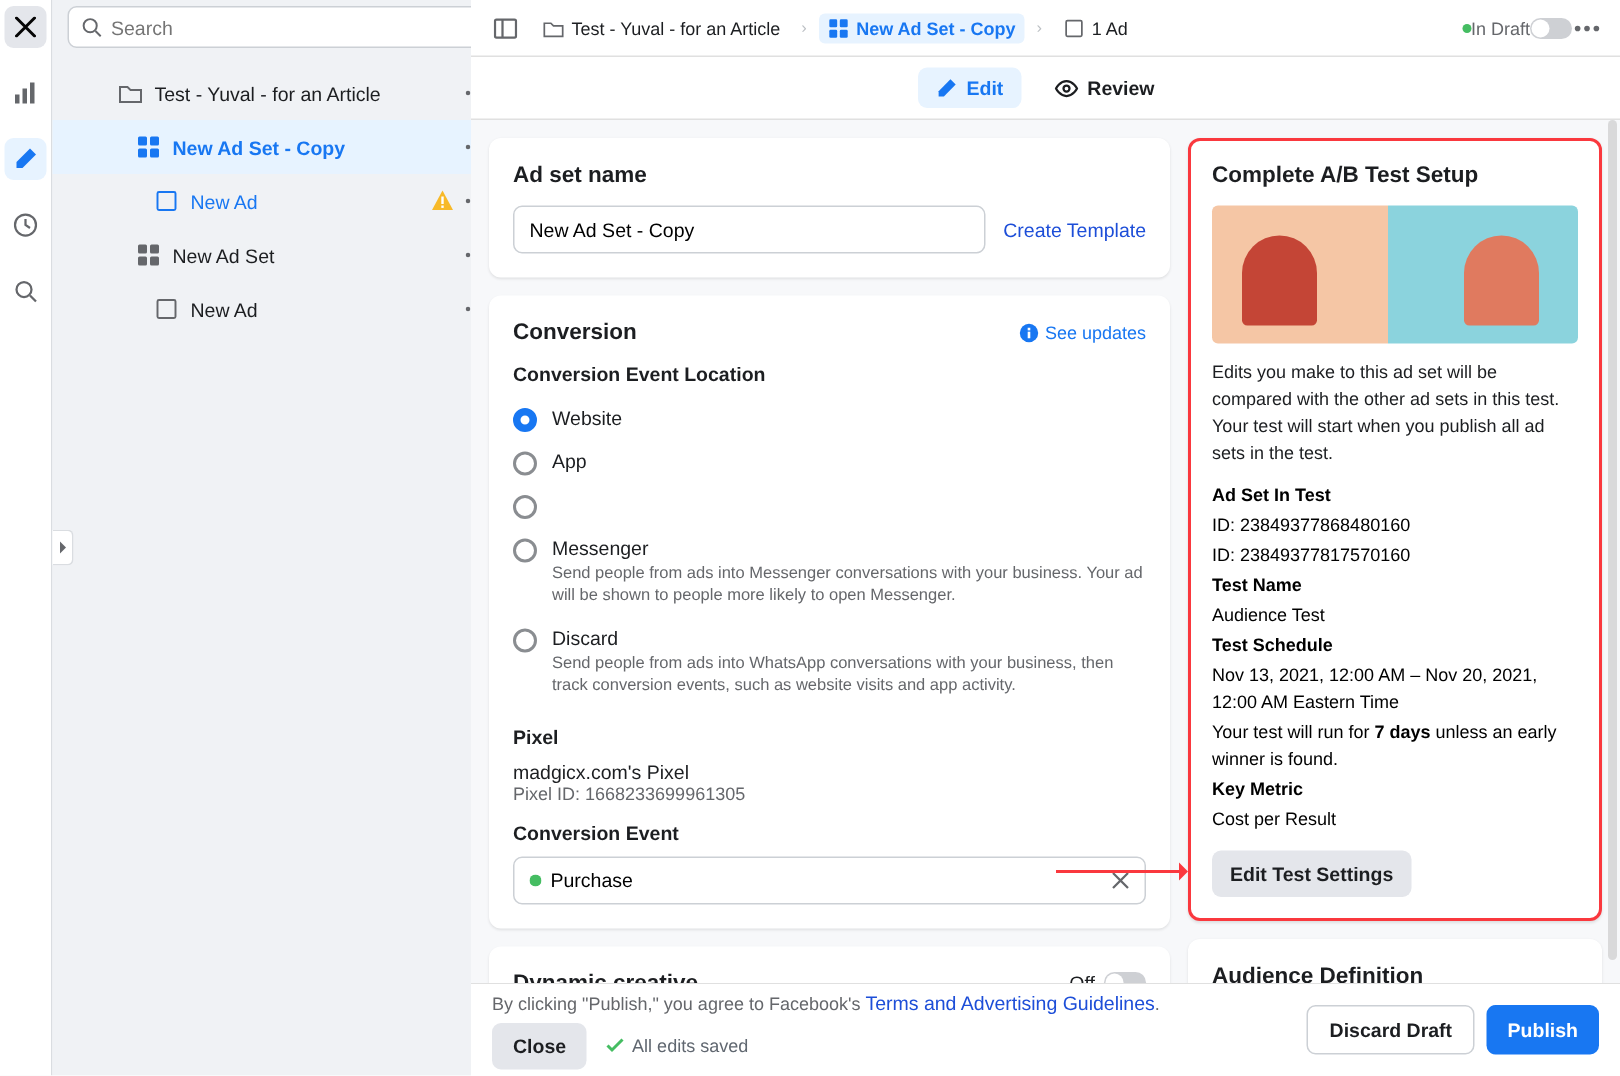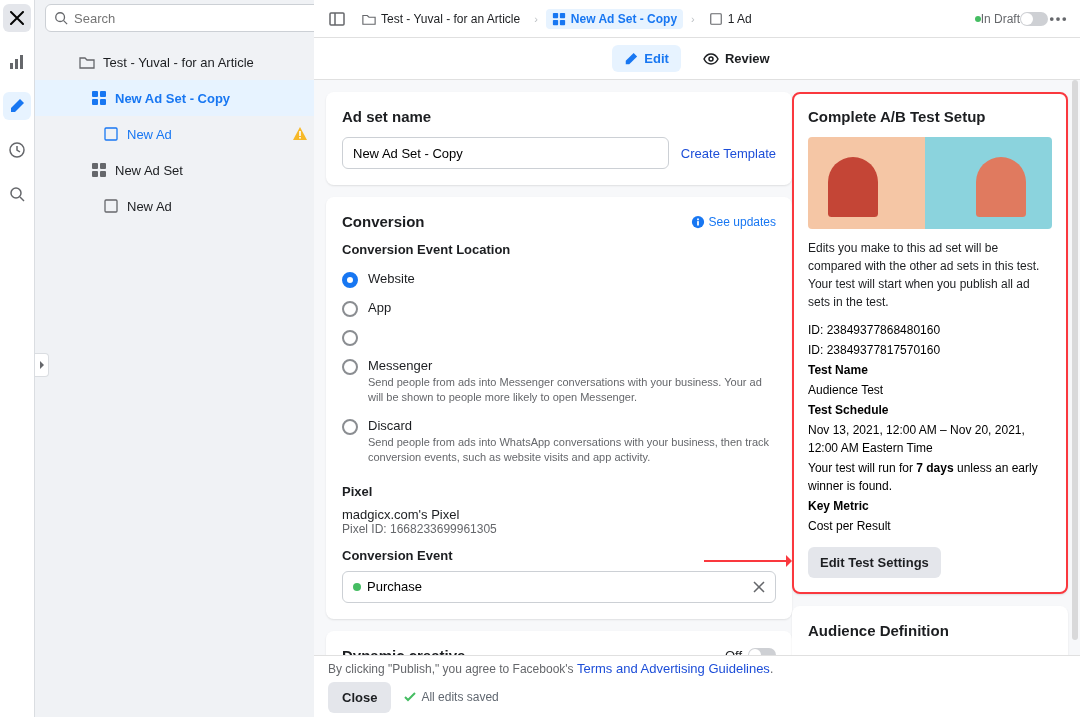--- a/index.html
+++ b/index.html
@@ -1,21 +1,21 @@
 <!DOCTYPE html>
 <html><head>
 <meta charset="utf-8">
 <style>
 *{box-sizing:border-box;margin:0;padding:0;font-family:-apple-system,BlinkMacSystemFont,"Segoe UI",Helvetica,Arial,sans-serif}
 body{background:#fff;width:1080px;height:717px;overflow:hidden;position:relative}
 .vertical-nav{position:absolute;left:0;top:0;width:35px;height:100%;background:#fff;border-right:1px solid #dadde1;display:flex;flex-direction:column;align-items:center;padding-top:4px;gap:16px}
 .vnav-item{width:28px;height:28px;display:flex;align-items:center;justify-content:center;border-radius:6px;color:#65676b}
 .vnav-item.active{background:#e7f3ff;color:#1877f2}
 .close-btn{width:28px;height:28px;display:flex;align-items:center;justify-content:center;border-radius:6px;background:#e4e6eb;color:#050505;cursor:pointer}
-.sidebar{position:absolute;left:35px;top:0;width:306px;height:100%;background:#f0f2f5;border-right:1px solid #b91c1c}
+.sidebar{position:absolute;left:35px;top:0;width:306px;height:100%;background:#f0f2f5;border-right:6px solid #b91c1c}
 .search-wrap{padding:4px 10px}
 .search-box{position:relative;background:#fff;border:1px solid #ccd0d5;border-radius:6px;height:28px;display:flex;align-items:center;padding:0 8px}
 .search-box input{border:none;outline:none;flex:1;font-size:13px;margin-left:6px}
 .tree{padding-top:8px}
 .tree-item{display:flex;align-items:center;height:36px;padding:0 10px;font-size:13px;color:#1c1e21;cursor:pointer;position:relative}
 .tree-item .label{flex:1;white-space:nowrap;overflow:hidden;text-overflow:ellipsis}
 .tree-item.lvl1{padding-left:44px}
 .tree-item.lvl2{padding-left:56px}
 .tree-item.lvl3{padding-left:68px}
 .tree-item.selected{background:#e7f3ff}
@@ -33,21 +33,21 @@
 .topbar-right{margin-left:auto;display:flex;align-items:center;}
 .status-dot{width:6px;height:6px;border-radius:50%;background:#45bd62}
 .status-text{font-size:12px;color:#65676b}
 .toggle{width:28px;height:14px;background:#ced0d4;border-radius:8px;position:relative;cursor:pointer}
 .toggle::after{content:"";position:absolute;width:12px;height:12px;background:#fff;border-radius:50%;top:1px;left:1px}
 .top-menu{width:20px;height:20px;color:#65676b}
 .actionbar{height:42px;background:#fff;display:flex;align-items:center;justify-content:center;gap:10px;border-bottom:1px solid #e0e0e0}
 .action-btn{display:flex;align-items:center;gap:6px;padding:6px 12px;border-radius:6px;font-size:13px;font-weight:600;cursor:pointer}
 .action-btn.primary{background:#e7f3ff;color:#1877f2}
 .action-btn.secondary{color:#1c1e21}
-.content{flex:1;overflow-y:auto;overflow-x:hidden;padding:12px 12px 0 12px;display:flex;gap:0}
+.content{flex:1;overflow-y:auto;overflow-x:hidden;padding:12px 12px 0 12px;display:flex;gap:12px}
 .left-col{flex:1;min-width:0}
 .right-col{width:276px;flex-shrink:0}
 .card{background:#fff;border-radius:8px;box-shadow:0 1px 2px rgba(0,0,0,.1);padding:16px;margin-bottom:12px}
 .card-title{font-size:15px;font-weight:700;color:#1c1e21;margin-bottom:12px}
 .sub-label{font-size:13px;font-weight:600;color:#1c1e21;margin-bottom:8px;margin-top:12px}
 .sub-label:first-child{margin-top:0}
 .input-row{display:flex;gap:12px;align-items:center}
 .text-input{flex:1;height:32px;border:1px solid #ccd0d5;border-radius:6px;padding:0 10px;font-size:13px}
 .link{color:#1d4ed8;font-size:13px;cursor:pointer}
 .card-header{display:flex;align-items:center;justify-content:space-between;margin-bottom:4px}
@@ -350,20 +350,21 @@
           <span>Provide creative elements, such as images and headlines, and we'll automatically generate combinations optimized for your audience. Variations may include different formats or templates based on one or more elements. </span>
         </div>
       </div>
     </div>
 
     <div class="right-col">
       <div class="card abtest-card">
         <div class="card-title">Complete A/B Test Setup</div>
         <div class="ab-img"></div>
         <div class="ab-text">Edits you make to this ad set will be compared with the other ad sets in this test. Your test will start when you publish all ad sets in the test.</div>
+        <div class="kv kv-label">Ad Set In Test</div>
         <div class="kv">ID: 23849377868480160</div>
         <div class="kv">ID: 23849377817570160</div>
         <div class="kv kv-label">Test Name</div>
         <div class="kv">Audience Test</div>
         <div class="kv kv-label">Test Schedule</div>
         <div class="kv">Nov 13, 2021, 12:00 AM – Nov 20, 2021, 12:00 AM Eastern Time</div>
         <div class="kv">
           <span>Your test will run for </span><b>7 days</b><span> unless an early winner is found.</span>
         </div>
         <div class="kv kv-label">Key Metric</div>
@@ -397,13 +398,17 @@
     <div style="display:flex;gap:12px;align-items:center;margin-top:6px">
       <button class="btn btn-ghost">Close</button>
       <div class="footer-saved">
         <svg width="14" height="14" viewBox="0 0 14 14">
             <path d="M2 7l3 3 7-7" stroke="#45bd62" stroke-width="2" fill="none"></path>
           </svg>
         <span>All edits saved</span>
       </div>
     </div>
   </div>
+  <div class="footer-right">
+    <button class="btn btn-secondary">Discard Draft</button>
+    <button class="btn btn-primary">Publish</button>
+  </div>
 </div>
 
 </body></html>

